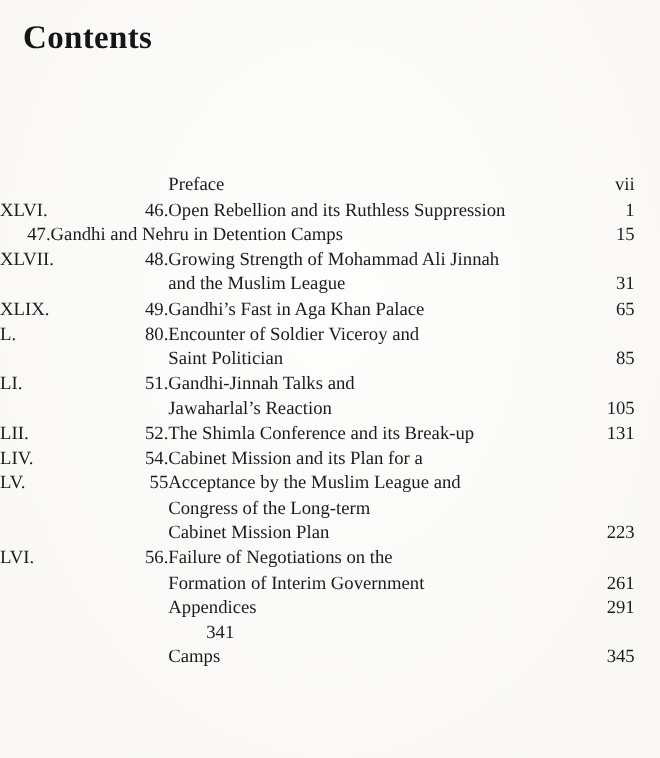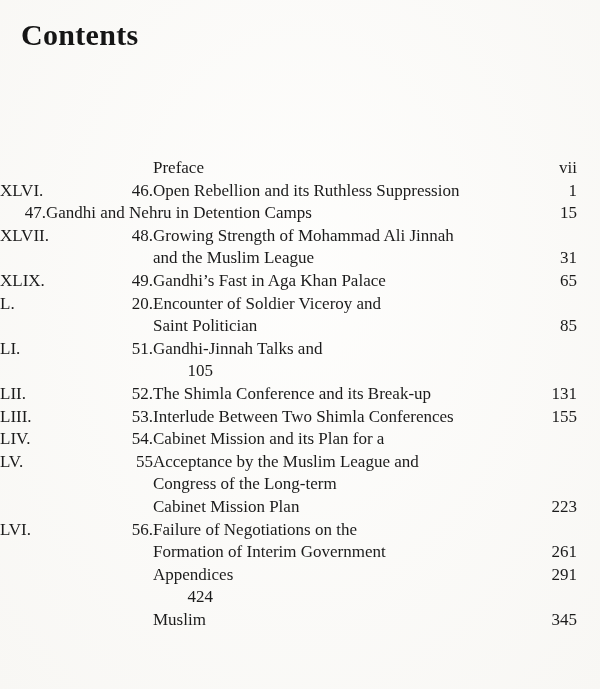--- a/index.html
+++ b/index.html
@@ -109,54 +109,49 @@
         <span class="col-page">31</span>
       </div>
       <div class="row">
         <span class="col-roman">XLIX.</span>
         <span class="col-num">49.</span>
         <span class="col-title">Gandhi’s Fast in Aga Khan Palace</span>
         <span class="col-page">65</span>
       </div>
       <div class="row">
         <span class="col-roman">L.</span>
-        <span class="col-num">20.</span>
+        <span class="col-num">80.</span>
         <span class="col-title">Encounter of Soldier Viceroy and</span>
         <span class="col-page"></span>
       </div>
       <div class="row">
         <span class="col-roman"></span>
         <span class="col-num"></span>
         <span class="col-title">Saint Politician</span>
         <span class="col-page">85</span>
       </div>
       <div class="row">
         <span class="col-roman">LI.</span>
         <span class="col-num">51.</span>
         <span class="col-title">Gandhi-Jinnah Talks and</span>
         <span class="col-page"></span>
       </div>
       <div class="row">
         <span class="col-roman"></span>
         <span class="col-num"></span>
+        <span class="col-title">Jawaharlal’s Reaction</span>
         <span class="col-page">105</span>
       </div>
       <div class="row">
         <span class="col-roman">LII.</span>
         <span class="col-num">52.</span>
         <span class="col-title">The Shimla Conference and its Break-up</span>
         <span class="col-page">131</span>
       </div>
       <div class="row">
-        <span class="col-roman">LIII.</span>
-        <span class="col-num">53.</span>
-        <span class="col-title">Interlude Between Two Shimla Conferences</span>
-        <span class="col-page">155</span>
-      </div>
-      <div class="row">
         <span class="col-roman">LIV.</span>
         <span class="col-num">54.</span>
         <span class="col-title">Cabinet Mission and its Plan for a</span>
         <span class="col-page"></span>
       </div>
       <div class="row">
         <span class="col-roman">LV.</span>
         <span class="col-num">55</span>
         <span class="col-title">Acceptance by the Muslim League and</span>
         <span class="col-page"></span>
@@ -187,22 +182,22 @@
       </div>
       <div class="row">
         <span class="col-roman"></span>
         <span class="col-num"></span>
         <span class="col-title">Appendices</span>
         <span class="col-page">291</span>
       </div>
       <div class="row">
         <span class="col-roman"></span>
         <span class="col-num"></span>
-        <span class="col-page">424</span>
-      </div>
-      <div class="row">
-        <span class="col-roman"></span>
-        <span class="col-num"></span>
-        <span class="col-title">Muslim</span>
+        <span class="col-page">341</span>
+      </div>
+      <div class="row">
+        <span class="col-roman"></span>
+        <span class="col-num"></span>
+        <span class="col-title">Camps</span>
         <span class="col-page">345</span>
       </div>
     </div>
 </div>
 
 </body></html>

